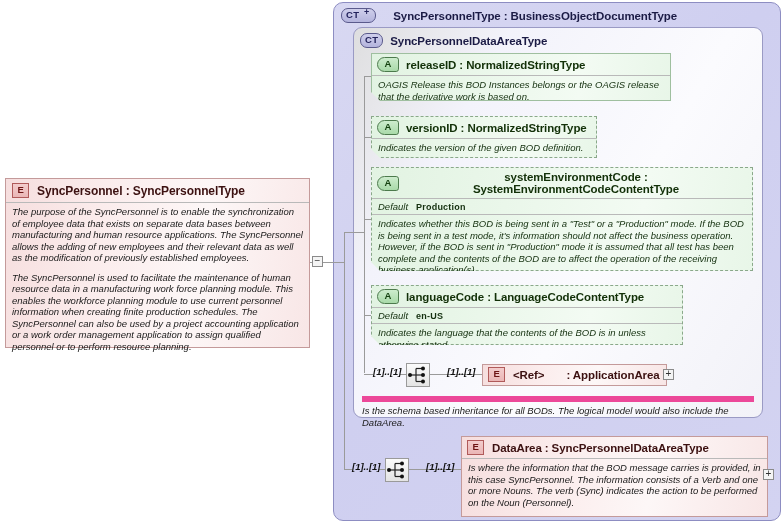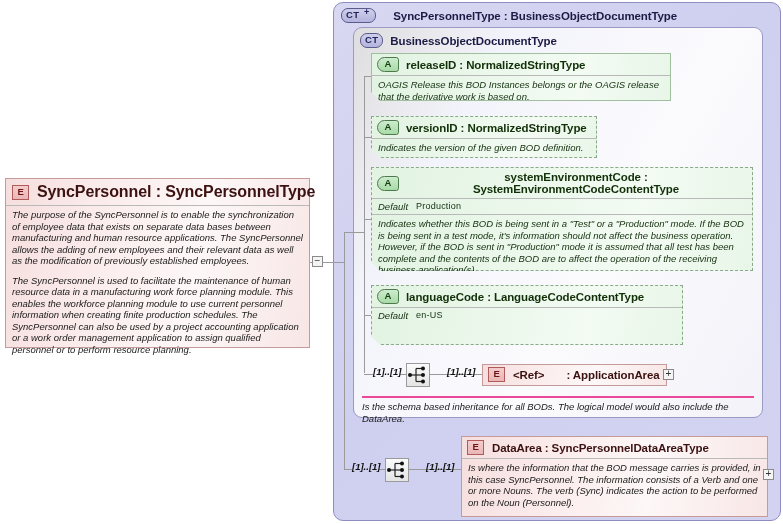--- a/index.html
+++ b/index.html
@@ -39,28 +39,28 @@
   .hdr-wrap { white-space: normal; text-align: center; display:block; }
   .doc {
     font-style: italic;
     font-size: 9.5px;
     line-height: 11.5px;
     padding: 3px 6px 4px 6px;
     border-top: 1px solid #b9b9b9;
   }
   .defrow {
     display: flex;
-    align-items: flex-start;
+    align-items: flex-end;
     gap: 8px;
     font-size: 9.5px;
     padding: 2px 6px 2px 6px;
     border-top: 1px solid #b9b9b9;
   }
   .defrow .dlabel { font-style: italic; }
-  .defrow .dval { font-weight: normal; font-size: 9px; letter-spacing: 0.2px; }
+  .defrow .dval { font-weight: bold; font-size: 9px; letter-spacing: 0.2px; }
 
   
   .badge {
     display: inline-flex;
     justify-content: center;
     font-weight: bold;
     box-sizing: border-box;
     flex: none;
   }
   .badge-ct {
@@ -203,21 +203,21 @@
 
   
   #inner-note {
     position: absolute;
     left: 362px; top: 396px;
     width: 392px;
     font-style: italic;
     font-size: 9.5px;
     line-height: 11.5px;
     color: #1a1a1a;
-    border-top: 2px solid #ec4899;
+    border-top: 6px solid #ec4899;
     padding-top: 3px;
   }
 
   .p { margin: 0 0 8px 0; }
   .p:last-child { margin-bottom: 0; }
 </style>
 </head>
 <body>
 
 <div id="stage">
@@ -228,21 +228,21 @@
           <span>CT</span>
           <span class="plusmini">+</span>
         </span>
       <span style="margin-left:17px">SyncPersonnelType : BusinessObjectDocumentType</span>
     </div>
   </div>
 
   <div class="box" id="ct-inner">
     <div class="hdr">
       <span class="badge badge-ct">CT</span>
-      <span style="margin-left:7px">BusinessObjectDocumentType</span>
+      <span style="margin-left:7px">SyncPersonnelDataAreaType</span>
     </div>
   </div>
 
   <div class="ln lnv" style="left:364px; top:76px; height:297px;"></div>
   <div class="ln lnh" style="left:364px; top:76px; width:8px;"></div>
   <div class="ln lnh" style="left:364px; top:137px; width:8px;"></div>
   <div class="ln lnh" style="left:364px; top:219px; width:8px;"></div>
   <div class="ln lnh" style="left:364px; top:315px; width:8px;"></div>
   <div class="ln lnh" style="left:364px; top:374px; width:9px;"></div>
 
@@ -289,20 +289,21 @@
 
   <div class="box attr dashed clipnotch" id="a-lang">
     <div class="hdr">
       <span class="badge badge-a">A</span>
       <span>languageCode : LanguageCodeContentType</span>
     </div>
     <div class="defrow">
       <span class="dlabel">Default</span>
       <span class="dval">en-US</span>
     </div>
+    <div class="doc">Indicates the language that the contents of the BOD is in unless otherwise stated.</div>
   </div>
 
   <div class="seq" id="seq-app">
     <svg width="22" height="22" viewBox="0 0 22 22">
       <line x1="3" y1="11" x2="9" y2="11" stroke="#222" stroke-width="1.2"></line>
       <line x1="9" y1="4.5" x2="9" y2="17.5" stroke="#222" stroke-width="1.2"></line>
       <line x1="9" y1="4.5" x2="15" y2="4.5" stroke="#222" stroke-width="1.2"></line>
       <line x1="9" y1="11" x2="15" y2="11" stroke="#222" stroke-width="1.2"></line>
       <line x1="9" y1="17.5" x2="15" y2="17.5" stroke="#222" stroke-width="1.2"></line>
       <circle cx="3" cy="11" r="2" fill="#111"></circle>
@@ -346,21 +347,21 @@
       <span class="badge badge-e">E</span>
       <span>DataArea : SyncPersonnelDataAreaType</span>
     </div>
     <div class="doc">Is where the information that the BOD message carries is provided, in this case SyncPersonnel. The information consists of a Verb and one or more Nouns. The verb (Sync) indicates the action to be performed on the Noun (Personnel).</div>
   </div>
   <div class="expander" id="exp-data">+</div>
 
   <div class="box elem" id="e-syncpersonnel">
     <div class="hdr" style="padding:4px 6px 4px 6px">
       <span class="badge badge-e">E</span>
-      <span style="font-size:16px">SyncPersonnel : SyncPersonnelType</span>
+      <span style="font-size:12px">SyncPersonnel : SyncPersonnelType</span>
     </div>
     <div class="doc">
       <p class="p">The purpose of the SyncPersonnel is to enable the synchronization of employee data that exists on separate data bases between manufacturing and human resource applications.  The SyncPersonnel allows the adding of new employees and their relevant data as well as the modification of previously established employees.</p>
       <p class="p">The SyncPersonnel is used to facilitate the maintenance of human resource data in a manufacturing work force planning module.  This enables the workforce planning module to use current personnel information when creating finite production schedules.  The SyncPersonnel can also be used by a project accounting application or a work order management application to assign qualified personnel or to perform resource planning.</p>
     </div>
   </div>
   <div class="expander" id="exp-sync">−</div>
 
 </div>
 

